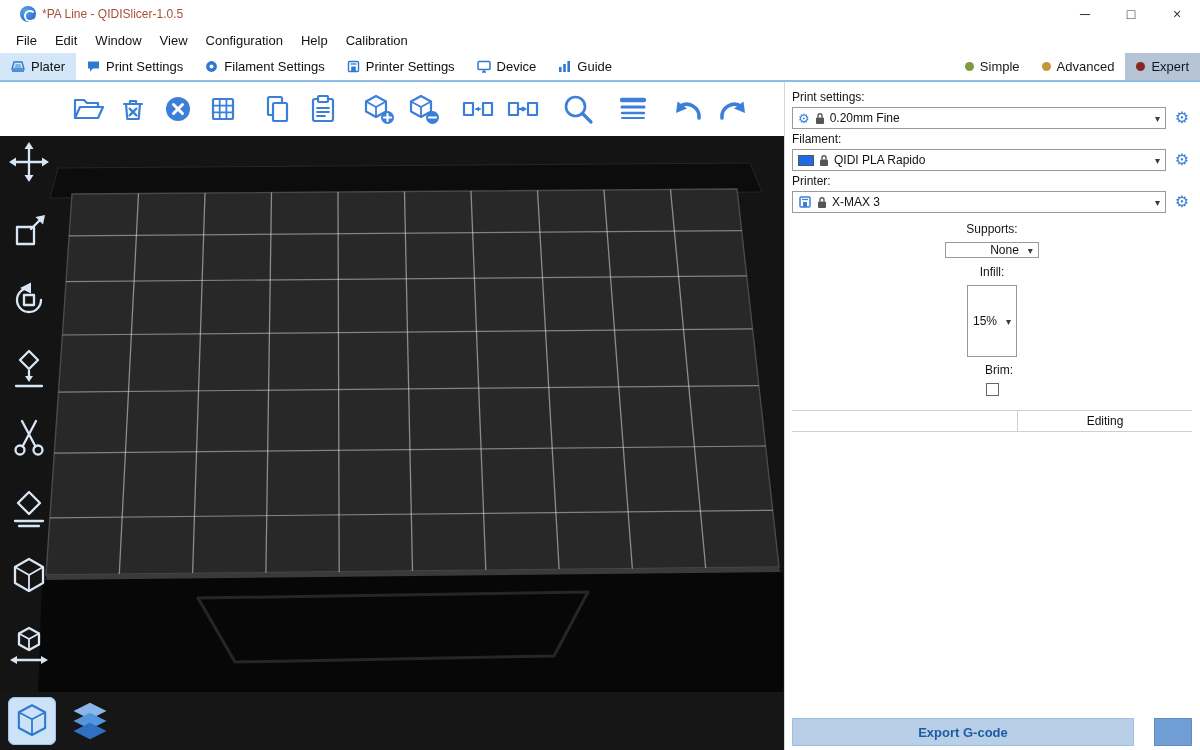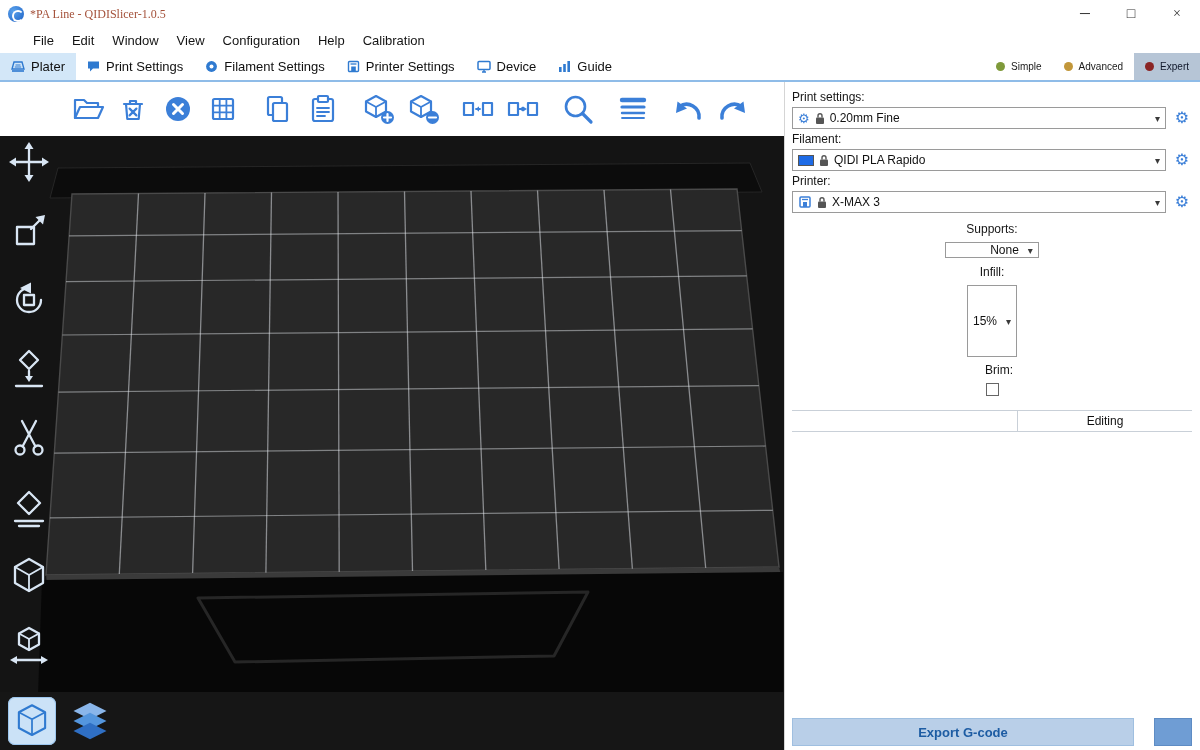--- a/index.html
+++ b/index.html
@@ -1,38 +1,38 @@
 <!DOCTYPE html>
 <html><head>
 <meta charset="utf-8">
 <style>
 * { box-sizing:border-box; margin:0; padding:0; }
 html,body { width:1200px; height:750px; }
 body { font-family:"Liberation Sans", sans-serif; background:#fff; overflow:hidden; }
 .window { width:1200px; height:750px; display:flex; flex-direction:column; background:#fff; }
 
 
-.titlebar { height:28px; flex:0 0 auto; display:flex; align-items:center; padding-left:8px; background:#fff;font-family:Liberation Serif, serif; }
+.titlebar { height:28px; flex:0 0 auto; display:flex; align-items:center; padding-left:20px; background:#fff; }
 .app-icon { width:16px; height:16px; border-radius:50%; background:radial-gradient(circle at 35% 32%, #5aa2ec, #1b5fc4); margin-right:6px; position:relative; }
 .app-icon::after { content:""; position:absolute; left:4px; top:4px; width:8px; height:8px; border-radius:50%; border:2px solid #fff; border-right-color:transparent; }
 .title-text { font-size:12px; color:#a4513a; }
 .win-controls { margin-left:auto; display:flex; height:100%; }
 .win-btn { width:46px; display:flex; align-items:center; justify-content:center; font-size:14px; color:#333; }
 
 
-.menubar { height:25px; flex:0 0 auto; display:flex; align-items:center; padding-left:24px; background:#fff; }
+.menubar { height:25px; flex:0 0 auto; display:flex; align-items:center; padding-left:7px; background:#fff; }
 .menu-item { font-size:13px; color:#141414; padding:0 9px; }
 
 
 .tabbar { height:29px; flex:0 0 auto; display:flex; align-items:stretch; background:#fff; border-bottom:2px solid #8fbce8; }
 .tab { display:flex; align-items:center; gap:6px; padding:0 11px; font-size:13px; color:#101010; }
 .tab.selected { background:#d3e7f8;justify-content:flex-end; }
 .tab svg { display:block; }
 .modes { margin-left:auto; display:flex; align-items:stretch; }
-.mode { display:flex; align-items:center; gap:6px; padding:0 11px; font-size:10px; color:#1a1a1a; }
+.mode { display:flex; align-items:center; gap:6px; padding:0 11px; font-size:13px; color:#1a1a1a; }
 .mode .dot { width:9px; height:9px; border-radius:50%; background:#888; }
 .mode.selected { background:#b6c5d6; color:#0f172a; }
 
 
 .main { flex:1; display:flex; min-height:0; }
 .left-col { width:784px; flex:0 0 auto; display:flex; flex-direction:column; }
 
 
 .toolbar { height:54px; flex:0 0 auto; display:flex; align-items:center; padding-left:70px; background:#fff; }
 .tgroup { display:flex; gap:9px; margin-right:19px; }

